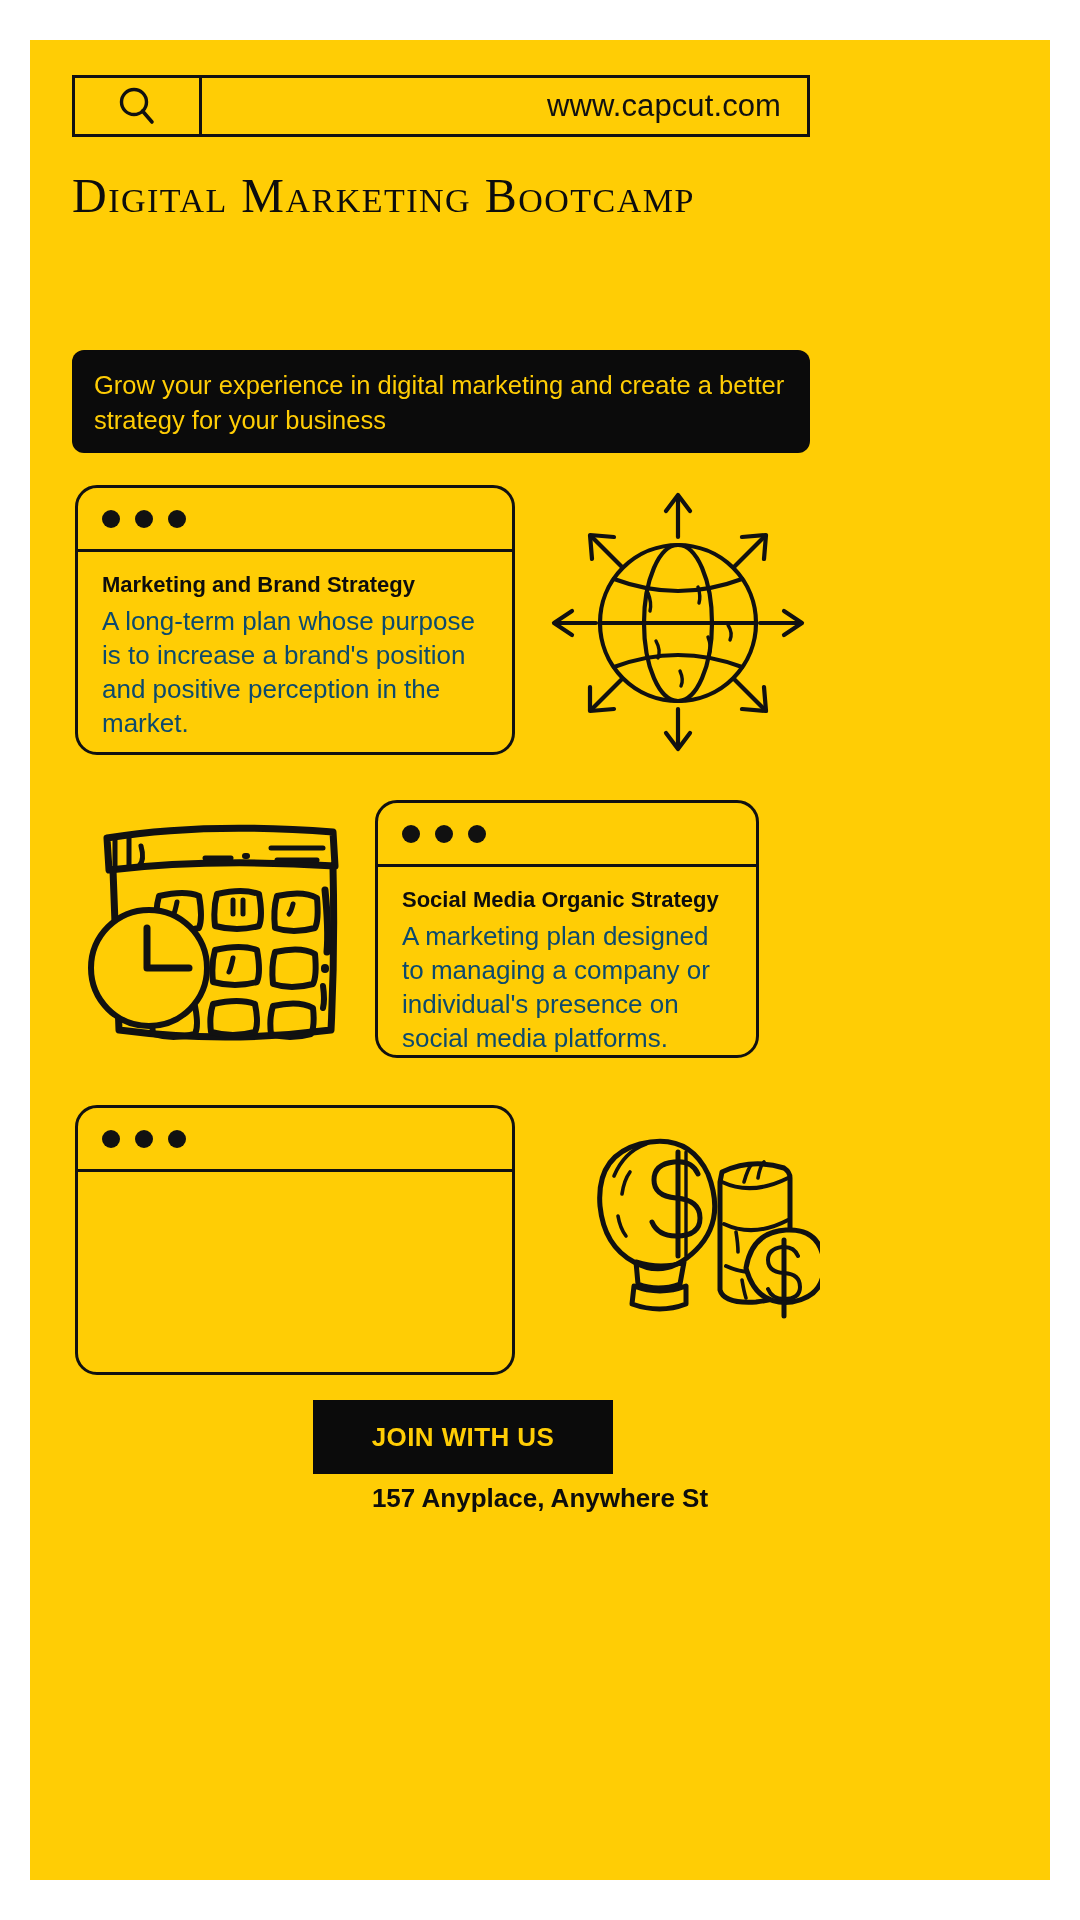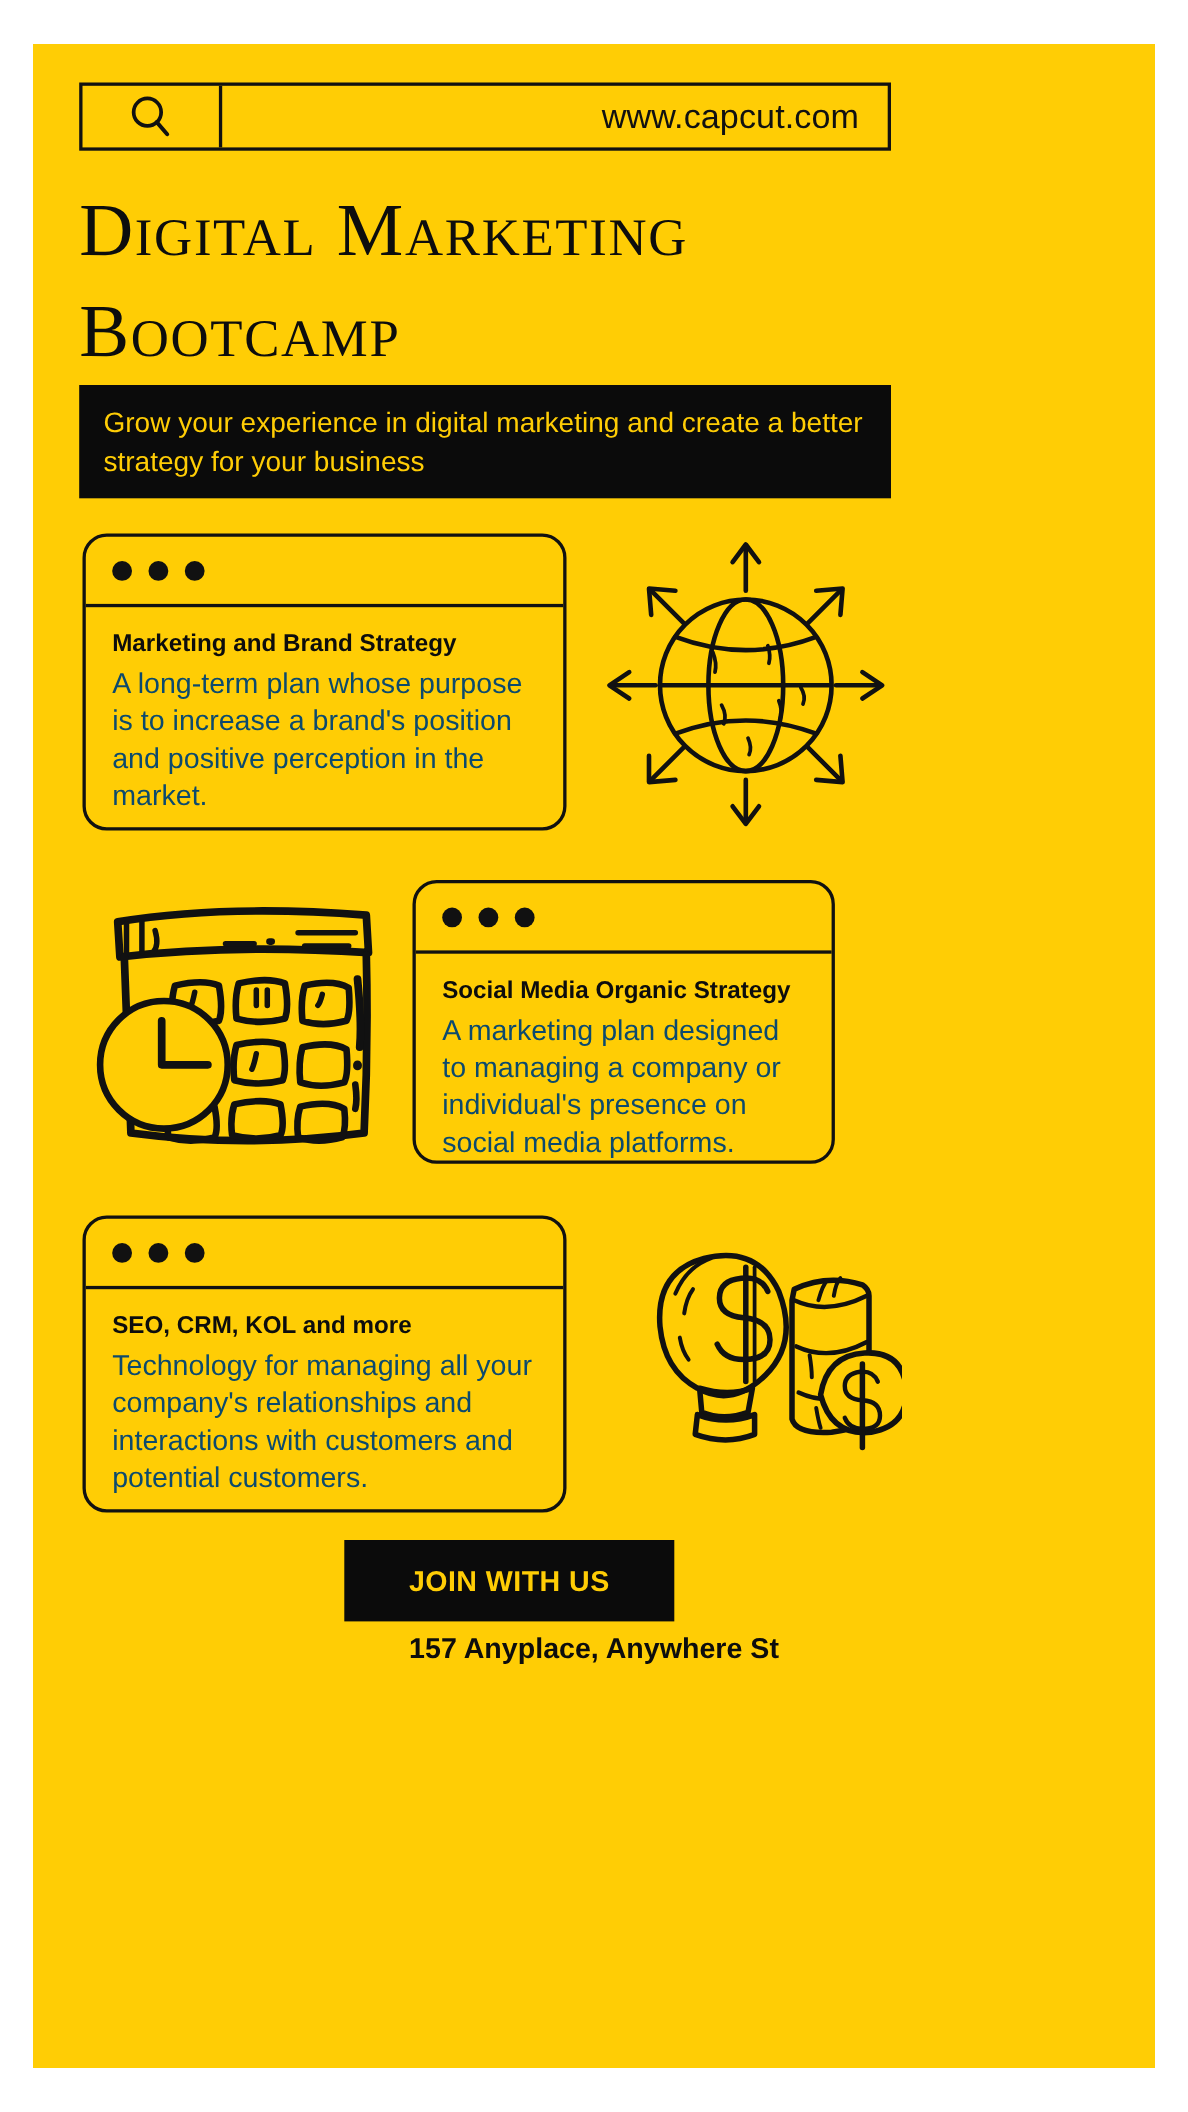--- a/index.html
+++ b/index.html
@@ -33,33 +33,34 @@
   }
   .search-url {
     font-size:31px; color:#111; letter-spacing:.1px;
   }
 
   
   .title {
     position:absolute; left:42px; top:123px;
     width:760px;
     font-family:"Liberation Serif", serif;
-    font-size:68px;
+    font-size:48px;
     line-height:1.36;
     font-variant:small-caps;
     color:#0d0d0d;
     letter-spacing:1.5px;
   }
 
   
   .banner {
     position:absolute; left:42px; top:310px;
     width:738px; min-height:90px;
     background:#0b0b0b;
     padding:18px 22px 16px 22px;
+    border-radius:12px;
   }
   .banner-text {
     color:#FFCD05;
     font-size:25.5px;
     line-height:1.36;
   }
 
   
   .card {
     position:absolute;
@@ -238,24 +239,20 @@
       </g>
     </svg>
   </div>
 
   <div class="card" id="card-3">
     <div class="card-dots">
       <span class="dot"></span>
       <span class="dot"></span>
       <span class="dot"></span>
     </div>
-    <div class="card-body">
-      <div class="card-title">SEO, CRM, KOL and more</div>
-      <div class="card-text">Technology for managing all your company's relationships and interactions with customers and potential customers.</div>
-    </div>
   </div>
 
   <div class="illus" id="illus-money">
     <svg viewBox="0 0 290 240">
       <g fill="none" stroke="#111" stroke-width="5" stroke-linecap="round" stroke-linejoin="round">
 
         <path d="M70 86 q-4 -50 40 -62 q48 -12 68 30 q18 46 -12 76 q-30 30 -62 12 q-30 -16 -34 -56 Z"></path>
         <path d="M84 56 q10 -24 32 -32" stroke-width="3.6"></path>
         <path d="M92 74 q2 -14 8 -22" stroke-width="3.6"></path>
         <path d="M88 96 q2 12 8 20" stroke-width="3.6"></path>

